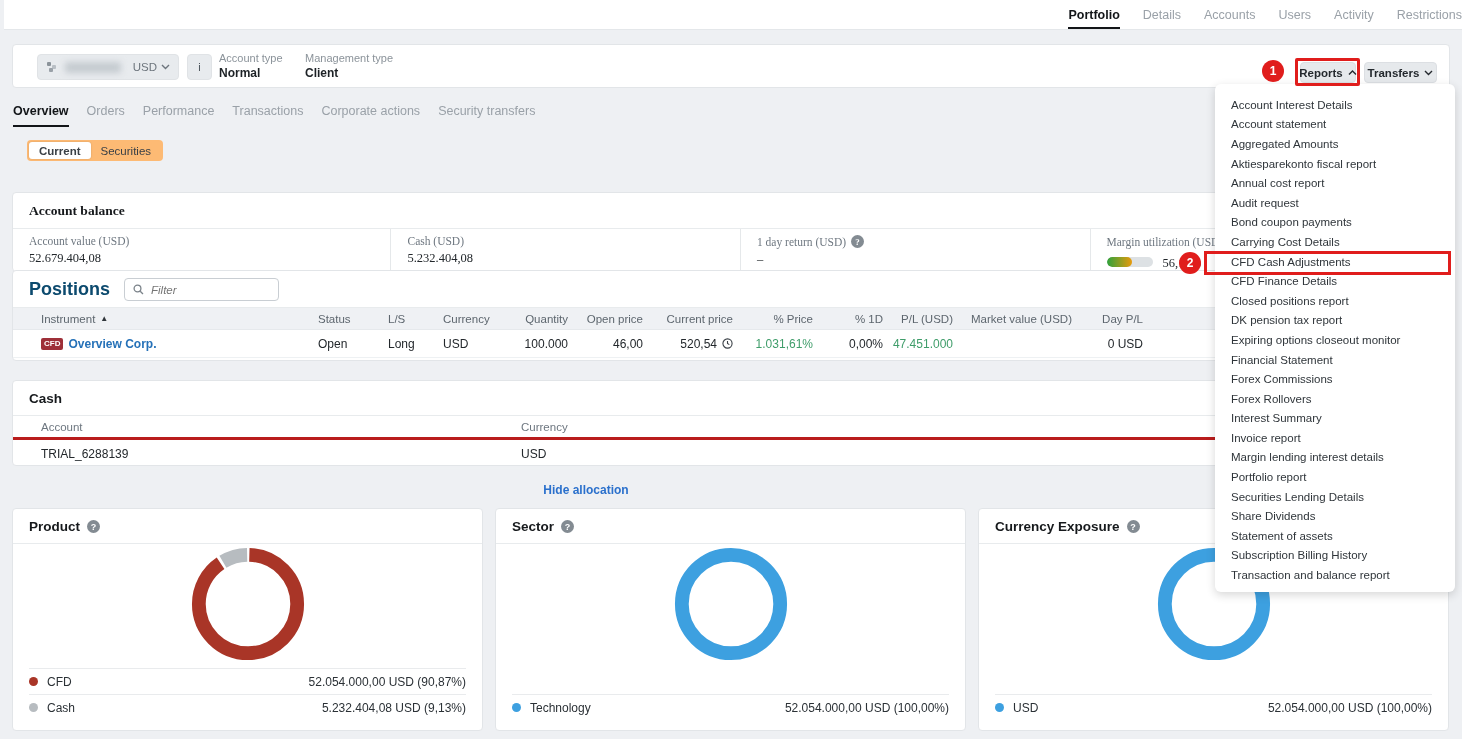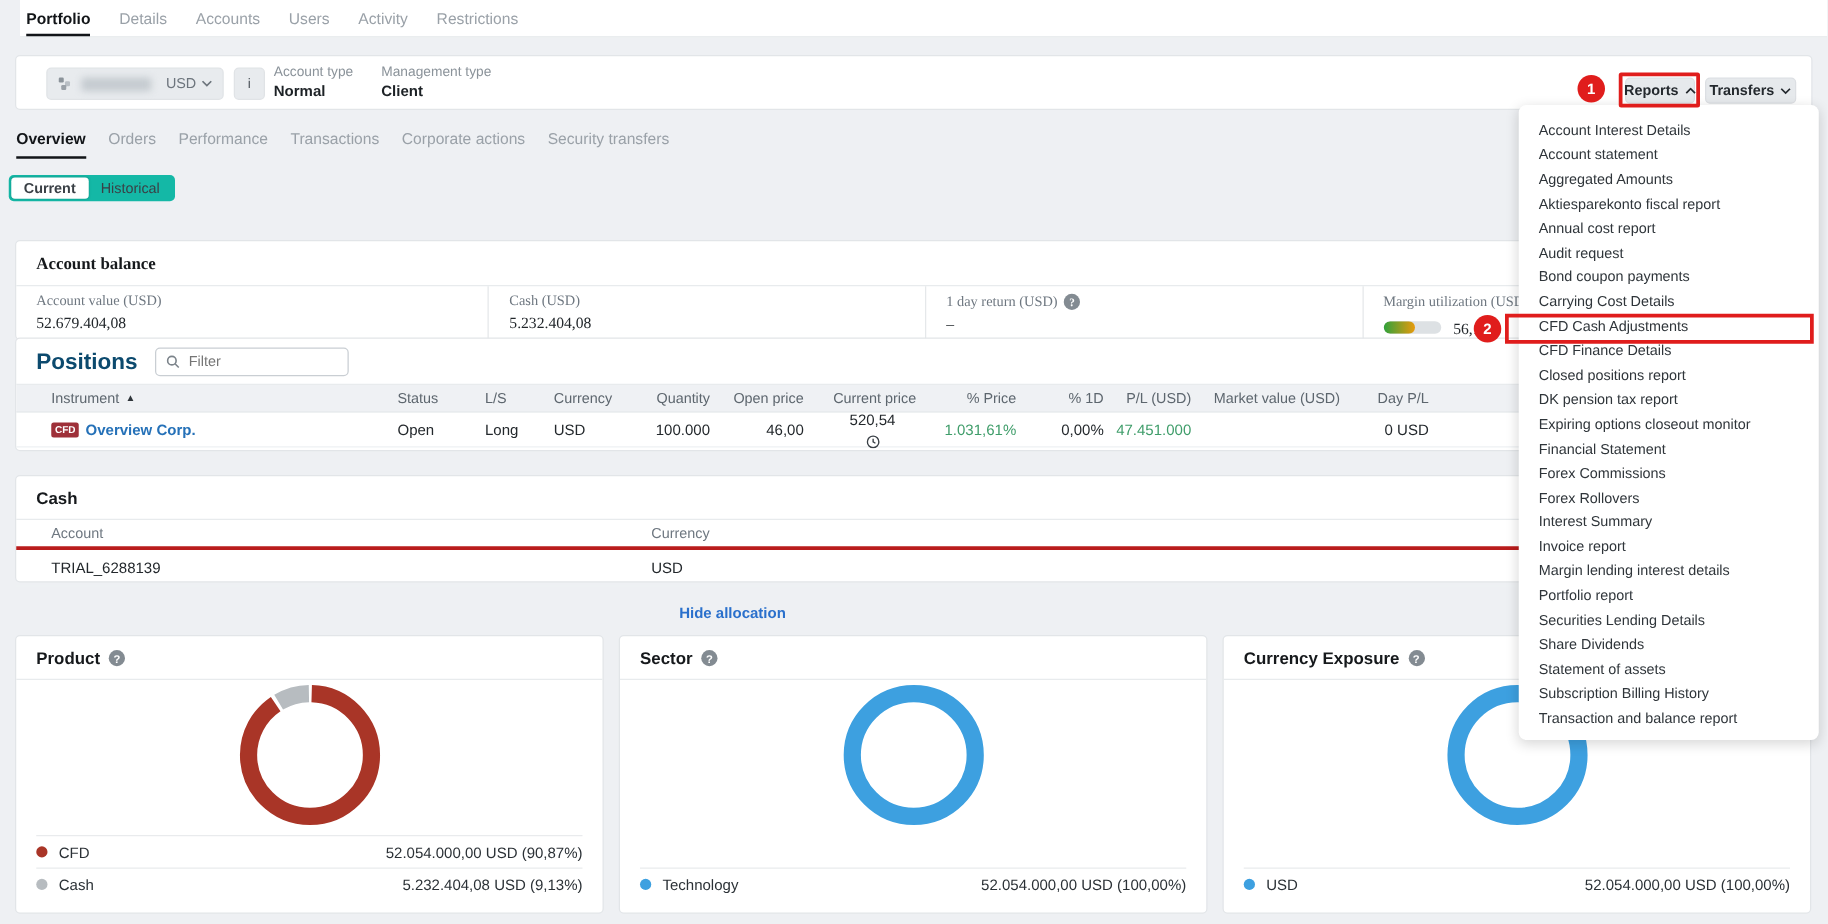--- a/index.html
+++ b/index.html
@@ -2,22 +2,22 @@
 <html><head>
 <meta charset="utf-8">
 <style>
   * { box-sizing: border-box; }
   html,body { margin:0; padding:0; }
   body {
     width:1462px; height:739px; position:relative; overflow:hidden;
     background:#eef0f3; font-family:"Liberation Sans", sans-serif; color:#1d2226;
   }
   
-  .topnav { position:absolute; top:0; left:16px; right:0; height:30px; background:#fff;
-    border-bottom:1px solid #e4e7ea; display:flex; align-items:stretch; padding-left:5px; gap:23px; z-index:5; }
+  .topnav { position:absolute; top:0; left:4px; right:0; height:30px; background:#fff;
+    border-bottom:1px solid #e4e7ea; display:flex; align-items:stretch; padding-left:21px; gap:23px; z-index:5;justify-content:flex-end; }
   .nav-item { font-size:12.5px; color:#9aa1a8; display:flex; align-items:center; position:relative; cursor:pointer; }
   .nav-item.active { color:#121518; font-weight:bold; }
   .nav-item.active::after { content:""; position:absolute; left:0; right:0; bottom:0; height:2px; background:#121518; }
 
   .card { position:absolute; background:#fff; border:1px solid #e2e5e8; border-radius:4px; }
 
   
   .account-card { left:12px; top:44px; width:1438px; height:44px; }
   .acct-pill { position:absolute; left:24px; top:9px; height:26px; width:142px; background:#e8ebee;
     border:1px solid #e0e3e6; border-radius:4px; display:flex; align-items:center; padding:0 8px; gap:7px; }
@@ -33,21 +33,21 @@
     font-size:11.5px; font-weight:bold; color:#24292e; display:flex; align-items:center; justify-content:center; gap:5px; z-index:6; }
   .btn-reports { left:1300px; top:62px; width:56px; }
   .btn-transfers { left:1364px; top:62px; width:73px; }
 
   
   .subtabs { position:absolute; left:13px; top:104px; display:flex; gap:18px; }
   .subtab { font-size:12.5px; color:#9aa1a8; padding-bottom:7px; cursor:pointer; }
   .subtab.active { color:#121518; font-weight:bold; border-bottom:2px solid #121518; }
 
   
-  .toggle { position:absolute; left:7px; top:140px; background:#14b8a6; border-radius:4px; padding:2px; display:flex; height:21px;text-align:right; }
+  .toggle { position:absolute; left:27px; top:140px; background:#fdba74; border-radius:4px; padding:2px; display:flex; height:21px;text-align:right; }
   .toggle-opt { font-size:11.5px; color:#3a4046; padding:0 10px; display:flex; align-items:center; border-radius:3px; cursor:pointer; }
   .toggle-opt.selected { background:#fff; font-weight:bold; box-shadow:0 0 2px rgba(0,0,0,.18); }
 
   
   .balance-card { left:12px; top:192px; width:1438px; height:80px;font-family:Liberation Serif, serif; }
   .sec-title { font-size:13.5px; font-weight:bold; color:#16191c; padding:10px 16px 9px; }
   .sec-divider { height:1px; background:#e8ebed; }
   .metrics { display:flex; height:44px; }
   .metric { padding:6px 0 0 16px; }
   .metric + .metric { border-left:1px solid #e5e8ea; }
@@ -57,21 +57,21 @@
     display:inline-flex; align-items:center; justify-content:center; }
   .mu-wrap { display:flex; align-items:center; gap:10px; margin-top:4px; }
   .mu-track { width:46px; height:10px; border-radius:5px; background:#dde1e4; overflow:hidden; }
   .mu-fill { height:100%; border-radius:5px; background:linear-gradient(90deg,#2fa23c,#e89a0c); }
 
   
   .positions-card { left:12px; top:270px; width:1438px; height:91px; }
   .pos-head { display:flex; align-items:center; gap:14px; padding:7px 16px 6px; }
   .pos-title { font-size:18px; font-weight:bold; color:#0c4a6e; }
   .filter-box { display:flex; align-items:center; gap:5px; width:155px; height:23px; border:1px solid #c9ced3; border-radius:4px; padding:0 8px; background:#fff; }
-  .filter-box input { border:none; outline:none; width:100%; font-size:11.5px; color:#8d949b; font-family:"Liberation Sans",sans-serif; background:transparent; }
+  .filter-box input { border:none; outline:none; width:100%; font-size:11.5px; font-style:italic; color:#8d949b; font-family:"Liberation Sans",sans-serif; background:transparent; }
   .ptable { width:100%; }
   .prow { display:flex; align-items:center; }
   .prow.hdr { background:#eff1f4; height:22px; font-size:11.5px; color:#5d666e; border-bottom:1px solid #e6e9ec; }
   .prow.data { height:28px; font-size:12px; color:#23282c; border-bottom:1px solid #eef1f3; }
   .pcell { flex:none; padding:0 10px; white-space:nowrap; overflow:hidden; display:flex; align-items:center; gap:5px; }
   .pcell.r { justify-content:flex-end;text-align:center; }
   .pcell.fill { flex:1; }
   .green { color:#3f9d6a; }
   .cfd-badge { background:#9e3039; color:#fff; font-size:8px; font-weight:bold; border-radius:2px; padding:2px 3px; line-height:1; }
   .inst-link { color:#2571b8; font-weight:bold; cursor:pointer; }
@@ -177,21 +177,21 @@
     <div class="subtab active">Overview</div>
     <div class="subtab">Orders</div>
     <div class="subtab">Performance</div>
     <div class="subtab">Transactions</div>
     <div class="subtab">Corporate actions</div>
     <div class="subtab">Security transfers</div>
   </div>
 
 <div class="toggle">
     <div class="toggle-opt selected">Current</div>
-    <div class="toggle-opt">Historical</div>
+    <div class="toggle-opt">Securities</div>
   </div>
 
 <div class="card balance-card">
   <div class="sec-title">Account balance</div>
   <div class="sec-divider"></div>
   <div class="metrics">
       <div class="metric" style="width: 378px;">
         <div class="metric-label">
           <span>Account value (USD)</span>
         </div>
@@ -284,21 +284,21 @@
         <div class="prow data">
           <div class="pcell" style="width: 295px; padding: 0px 10px 0px 28px;">
             <span class="cfd-badge">CFD</span>
             <span class="inst-link">Overview Corp.</span>
           </div>
           <div class="pcell" style="width: 70px;">Open</div>
           <div class="pcell" style="width: 55px;">Long</div>
           <div class="pcell" style="width: 70px;">USD</div>
           <div class="pcell r" style="width: 75px;">100.000</div>
           <div class="pcell r" style="width: 75px;">46,00</div>
-          <div class="pcell r" style="width: 90px; flex-direction: column;">
+          <div class="pcell r" style="width: 90px;">
             <span>520,54</span>
             <span>
               <svg class="icon" width="11" height="11" viewBox="0 0 12 12">
                 <circle cx="6" cy="6" r="5" fill="none" stroke="#3a4046" stroke-width="1.2"></circle>
                 <polyline points="6,3.2 6,6 8,7.2" fill="none" stroke="#3a4046" stroke-width="1.2"></polyline>
               </svg>
             </span>
           </div>
           <div class="pcell r green" style="width: 80px;">1.031,61%</div>
           <div class="pcell r" style="width: 70px;">0,00%</div>

